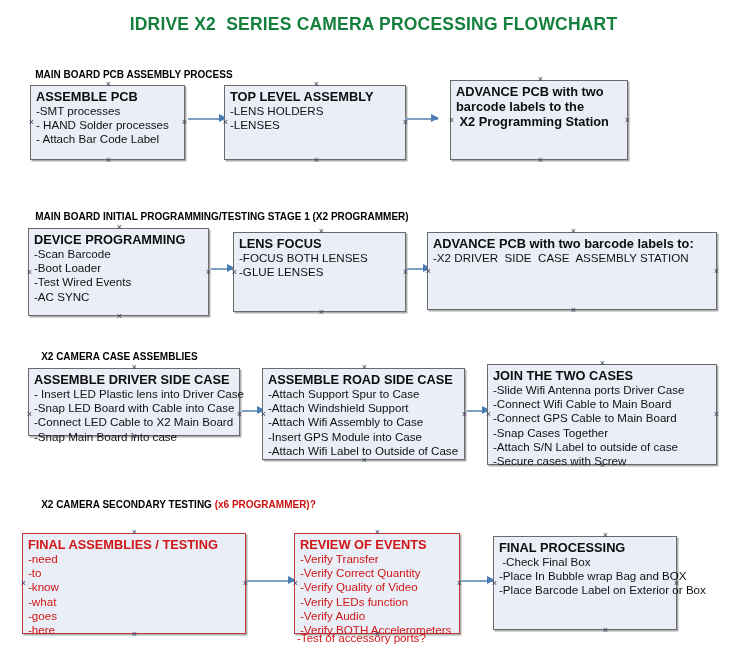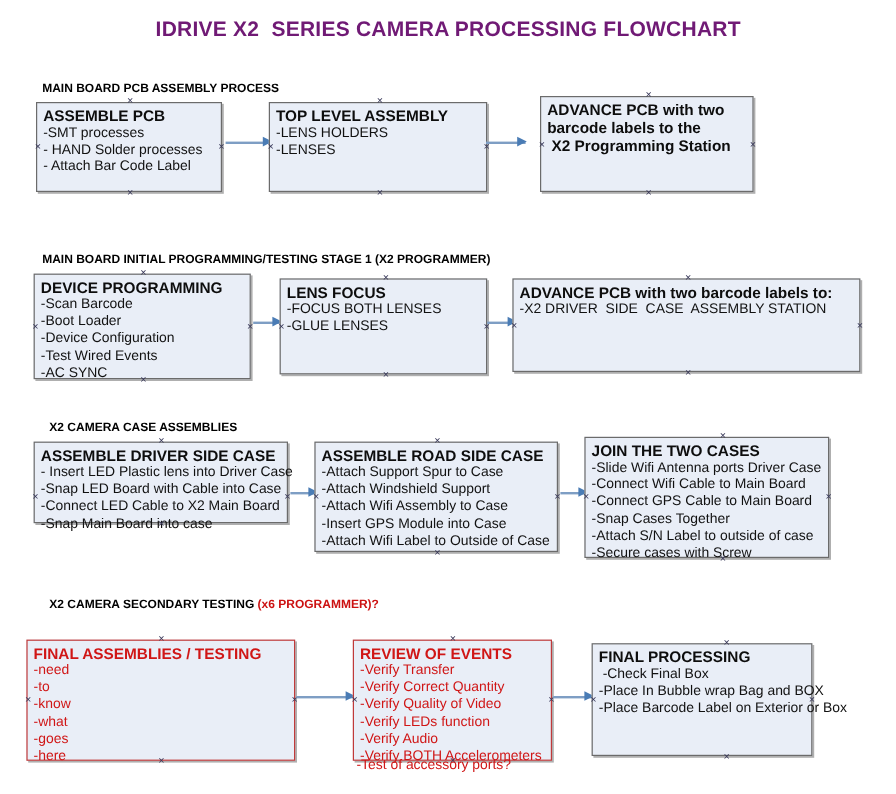--- a/index.html
+++ b/index.html
@@ -12,21 +12,21 @@
   }
   #canvas{position:relative;width:747px;height:662px;}
 
   .doc-title{
     position:absolute;
     top:14px;left:0;width:747px;
     text-align:center;
     font-size:17.5px;
     font-weight:bold;
     letter-spacing:.2px;
-    color:#701a75;
+    color:#15803d;
     white-space:pre;
   }
 
   .section-head{
     position:absolute;
     font-size:10px;
     font-weight:bold;
     color:#000;
     white-space:pre;
   }
@@ -147,21 +147,20 @@
   </div>
 
   <div class="section-head" style="left:24px;top:200px;">
     <span>MAIN BOARD INITIAL PROGRAMMING/TESTING STAGE 1 (X2 PROGRAMMER)</span>
   </div>
 
   <div class="node" style="left:28px;top:228px;width:181px;height:88px;">
     <div class="n-title">DEVICE PROGRAMMING</div>
     <div class="n-line">-Scan Barcode</div>
     <div class="n-line">-Boot Loader</div>
-    <div class="n-line">-Device Configuration</div>
     <div class="n-line">-Test Wired Events</div>
     <div class="n-line">-AC SYNC</div>
     <span class="hx" style="left:-3px;top:40px;"></span>
     <span class="hx" style="right:-4px;top:40px;"></span>
     <span class="hx" style="left:87px;top:-5px;"></span>
     <span class="hx" style="left:87px;bottom:-5px;"></span>
   </div>
 
   <div class="arrow" style="left:211px;top:264px;width:23px;">
     <span class="shaft"></span>
@@ -224,21 +223,21 @@
     <span class="hx" style="right:-4px;top:42px;"></span>
     <span class="hx" style="left:98px;top:-5px;"></span>
     <span class="hx" style="left:98px;bottom:-5px;"></span>
   </div>
 
   <div class="arrow" style="left:467px;top:406px;width:22px;">
     <span class="shaft"></span>
       <span class="head"></span>
   </div>
 
-  <div class="node" style="left:487px;top:364px;width:204px;height:101px;">
+  <div class="node" style="left:487px;top:364px;width:230px;height:101px;">
     <div class="n-title">JOIN THE TWO CASES</div>
     <div class="n-line">-Slide Wifi Antenna ports Driver Case</div>
     <div class="n-line">-Connect Wifi Cable to Main Board</div>
     <div class="n-line">-Connect GPS Cable to Main Board</div>
     <div class="n-line">-Snap Cases Together</div>
     <div class="n-line">-Attach S/N Label to outside of case</div>
     <div class="n-line">-Secure cases with Screw</div>
     <span class="hx" style="left:-3px;top:46px;"></span>
     <span class="hx" style="right:-4px;top:46px;"></span>
     <span class="hx" style="left:111px;top:-5px;"></span>

